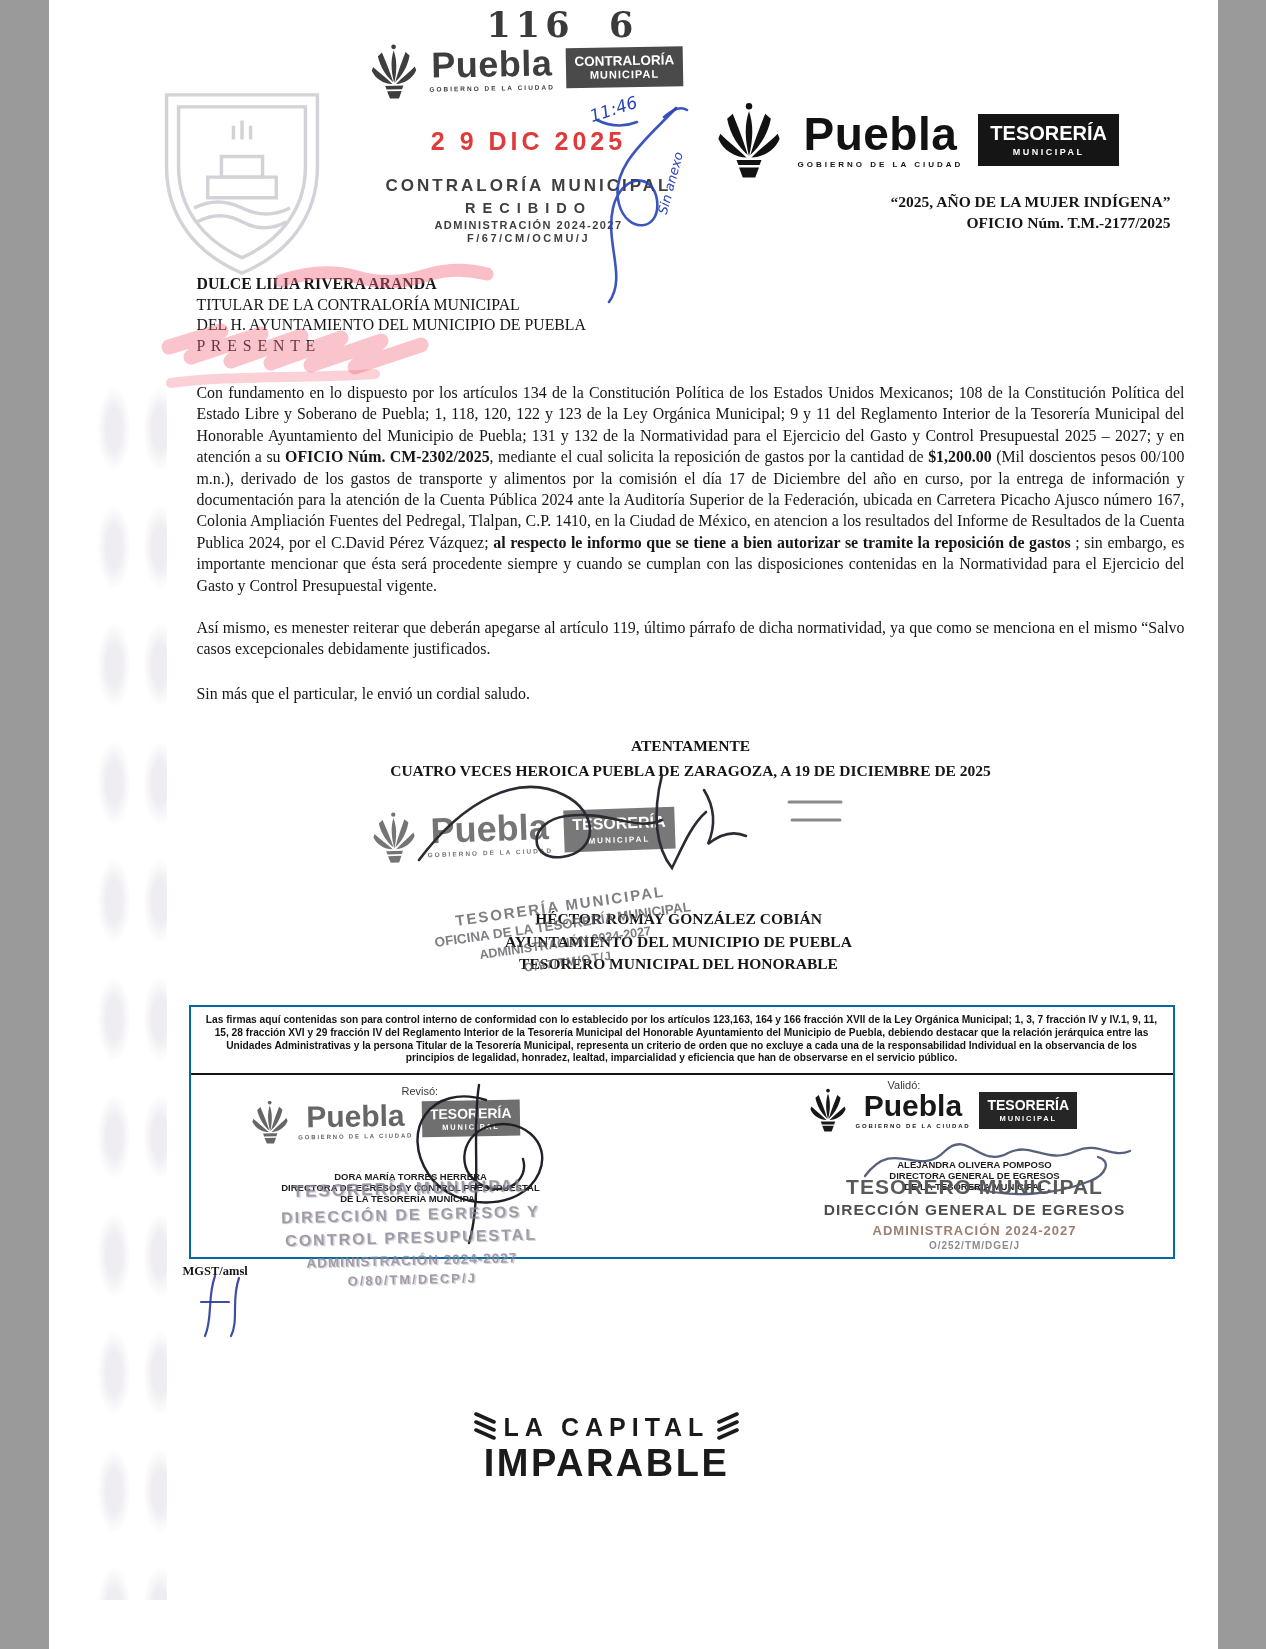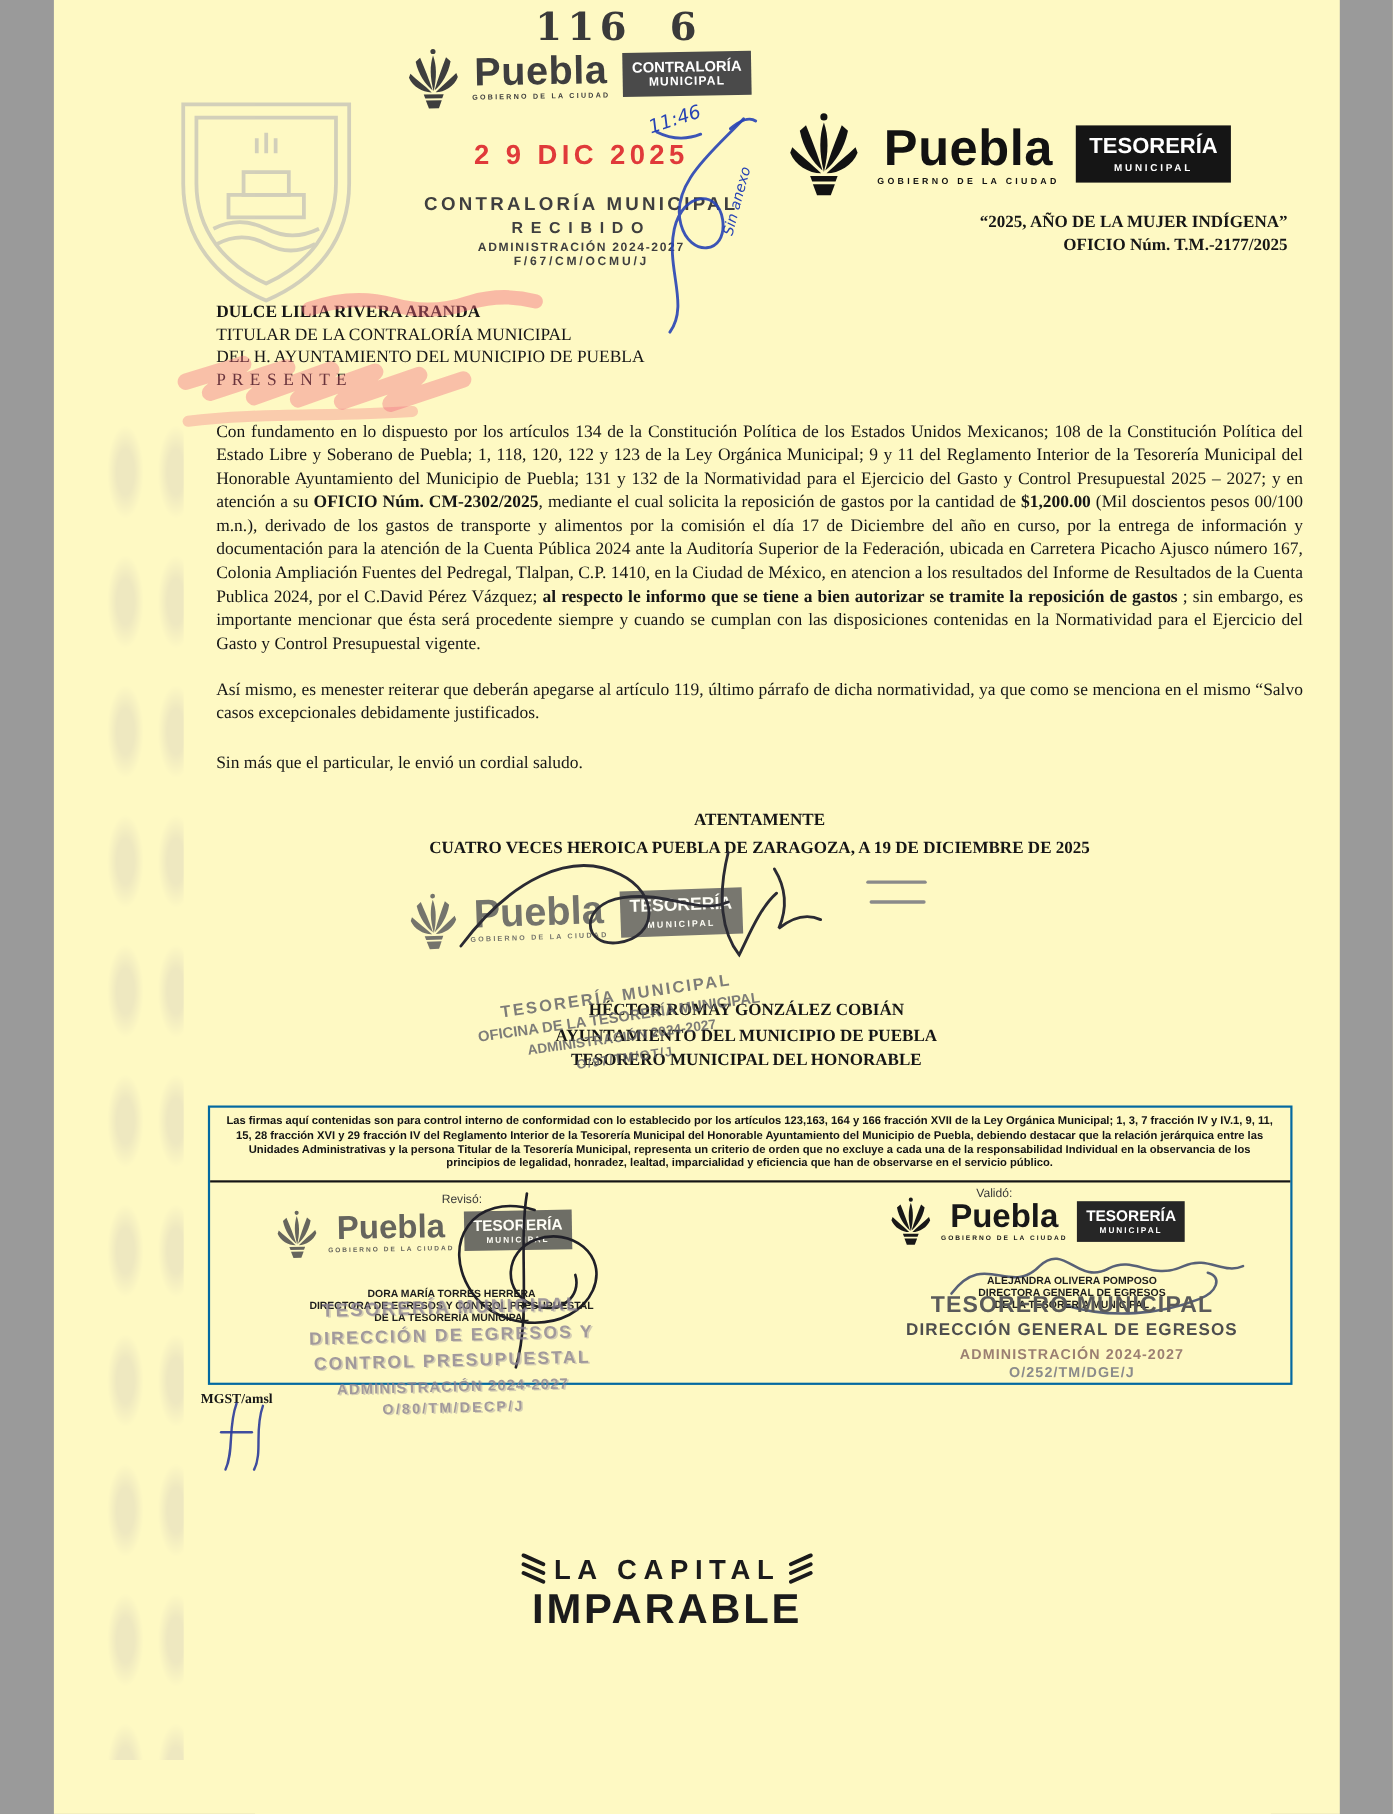--- a/index.html
+++ b/index.html
@@ -1,17 +1,17 @@
 <!DOCTYPE html>
 <html style="--ink: #161616; --stamp-red: #e03a3a; --pen-blue: #2743b5; --highlight-pink: #f2647c;"><head>
 <meta charset="utf-8">
 <title>Oficio T.M.-2177/2025</title>
 <style>
   html,body{margin:0;padding:0;background:#9a9a9a;}
-  .page{position:relative;width:1169px;height:1649px;margin:0 auto;background:#fef9c3;overflow:hidden;
+  .page{position:relative;width:1169px;height:1649px;margin:0 auto;background:#ffffff;overflow:hidden;
         font-family:"Liberation Serif",serif;color:var(--ink,#161616);}
   .abs{position:absolute;}
 
   
   .left-watermark{left:42px;top:370px;width:76px;height:1230px;opacity:.16;
     background-image:radial-gradient(closest-side,#9b8fae 35%,transparent 72%);
     background-size:46px 118px;background-repeat:repeat;}
   .shield{left:104px;top:88px;width:178px;height:192px;opacity:.5;}
   .shield path{fill:none;stroke:#a7a7b2;stroke-width:2;}
 
@@ -120,21 +120,21 @@
     text-shadow:1.5px 1px 0 rgba(140,130,150,.45);}
   .stamp-left .st1{font-size:17px;letter-spacing:2px;}
   .stamp-left .st2{font-size:16px;letter-spacing:2px;margin-top:7px;}
   .stamp-left .st3{font-size:16px;letter-spacing:2px;margin-top:5px;}
   .stamp-left .st4{font-size:13.5px;letter-spacing:1px;margin-top:6px;}
   .stamp-left .st5{font-size:13px;letter-spacing:2px;margin-top:4px;}
   .stamp-right{left:60px;width:430px;top:100px;}
   .stamp-right .st1{font-size:21px;letter-spacing:1px;color:#5a5a5a;}
   .stamp-right .st2{font-size:15.5px;letter-spacing:1px;margin-top:2px;color:#4e4e4e;}
   .stamp-right .st3{font-size:13px;letter-spacing:1px;margin-top:4px;color:#9b7f72;font-weight:700;}
-  .stamp-right .st4{font-size:13px;letter-spacing:1px;margin-top:2px;color:#8b8b8b;font-weight:700;}
+  .stamp-right .st4{font-size:10px;letter-spacing:1px;margin-top:2px;color:#8b8b8b;font-weight:700;}
 
   
   .initials{left:134px;top:1264px;font-weight:700;font-size:12.5px;}
   .footer-logo{left:408px;top:1412px;width:300px;text-align:center;
     font-family:"Liberation Sans",sans-serif;color:#1b1b1b;}
   .fl-row{display:flex;align-items:center;justify-content:center;gap:8px;
     font-weight:800;font-size:25px;letter-spacing:6px;}
   .fl-2{font-weight:800;font-size:38px;letter-spacing:2.5px;}
   .footer-address{left:765px;top:1402px;font-family:"Liberation Mono","DejaVu Sans Mono",monospace;
     font-size:16px;line-height:25px;color:#8f8f8f;letter-spacing:.8px;}

